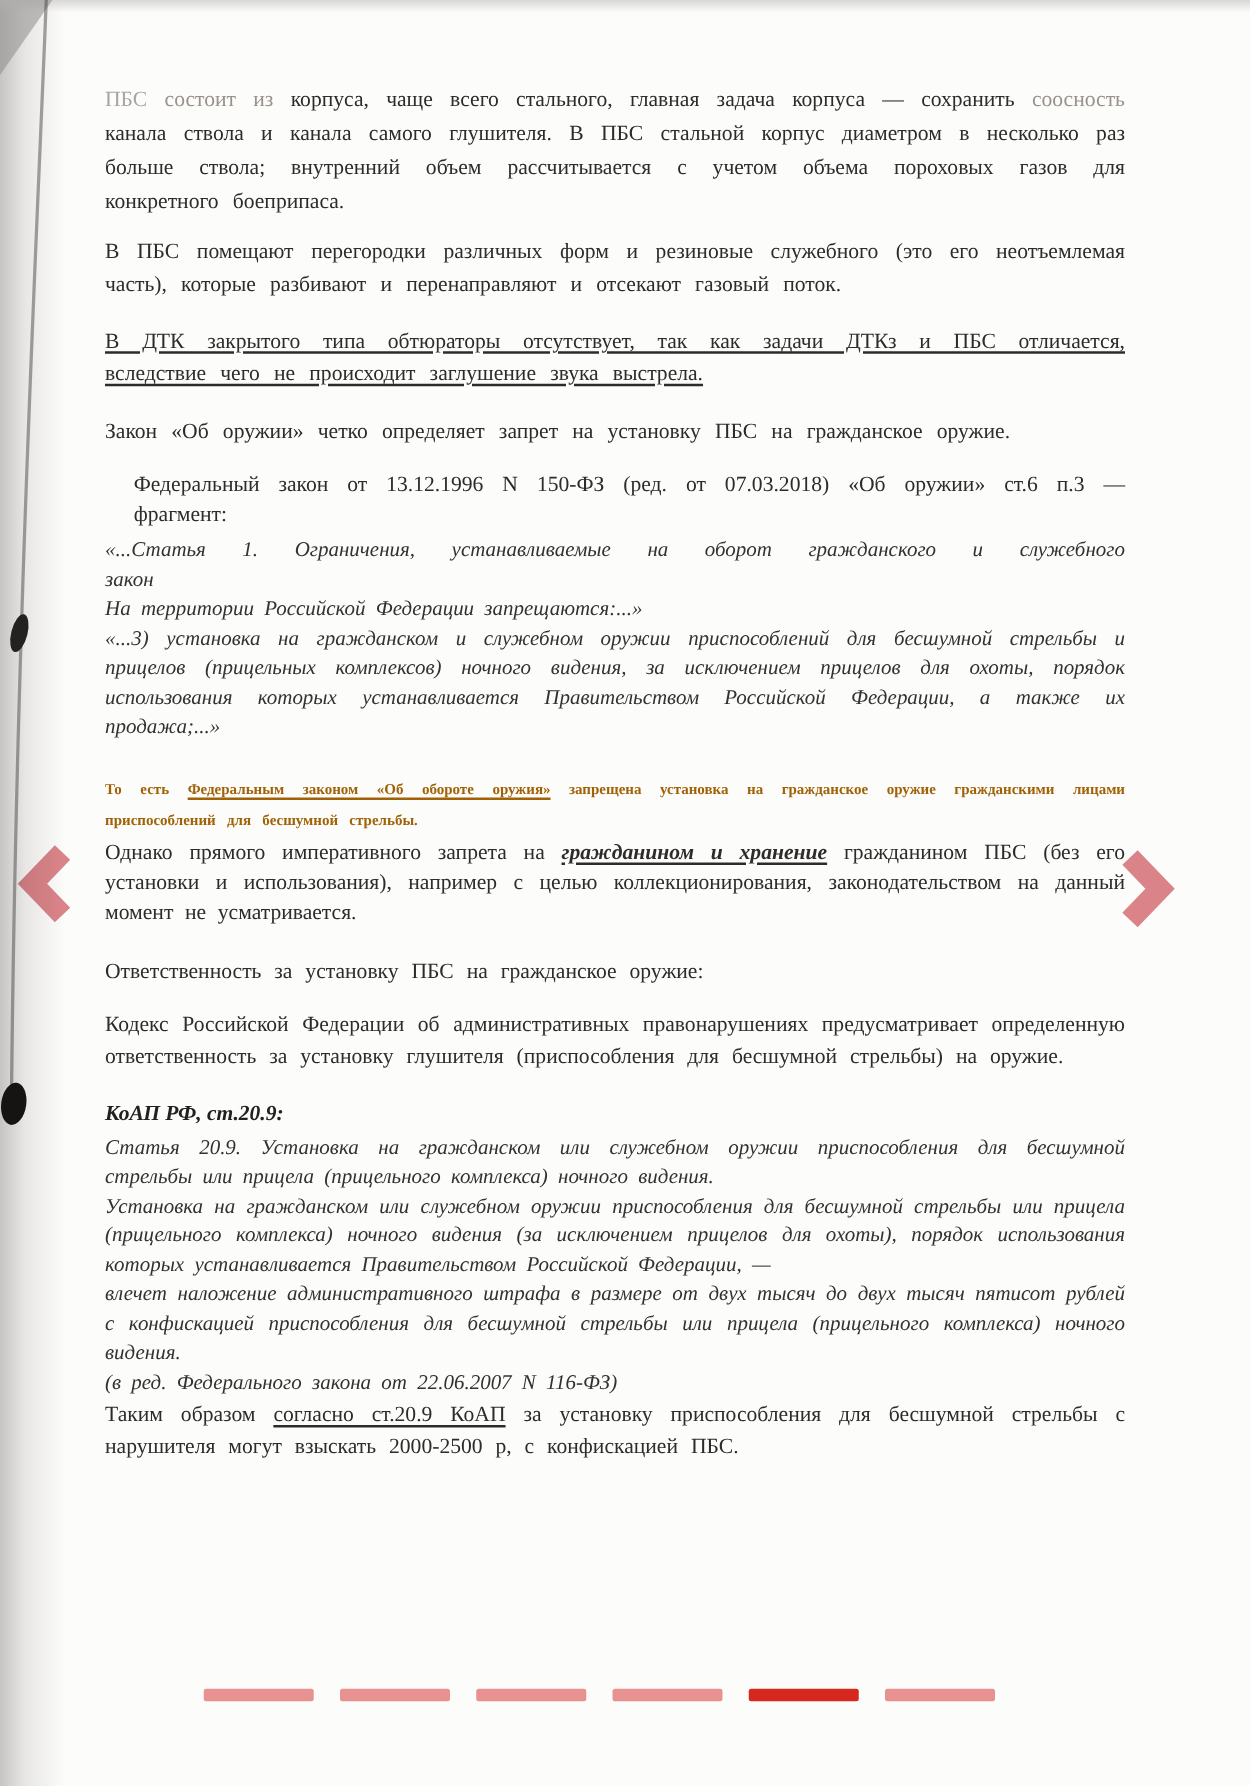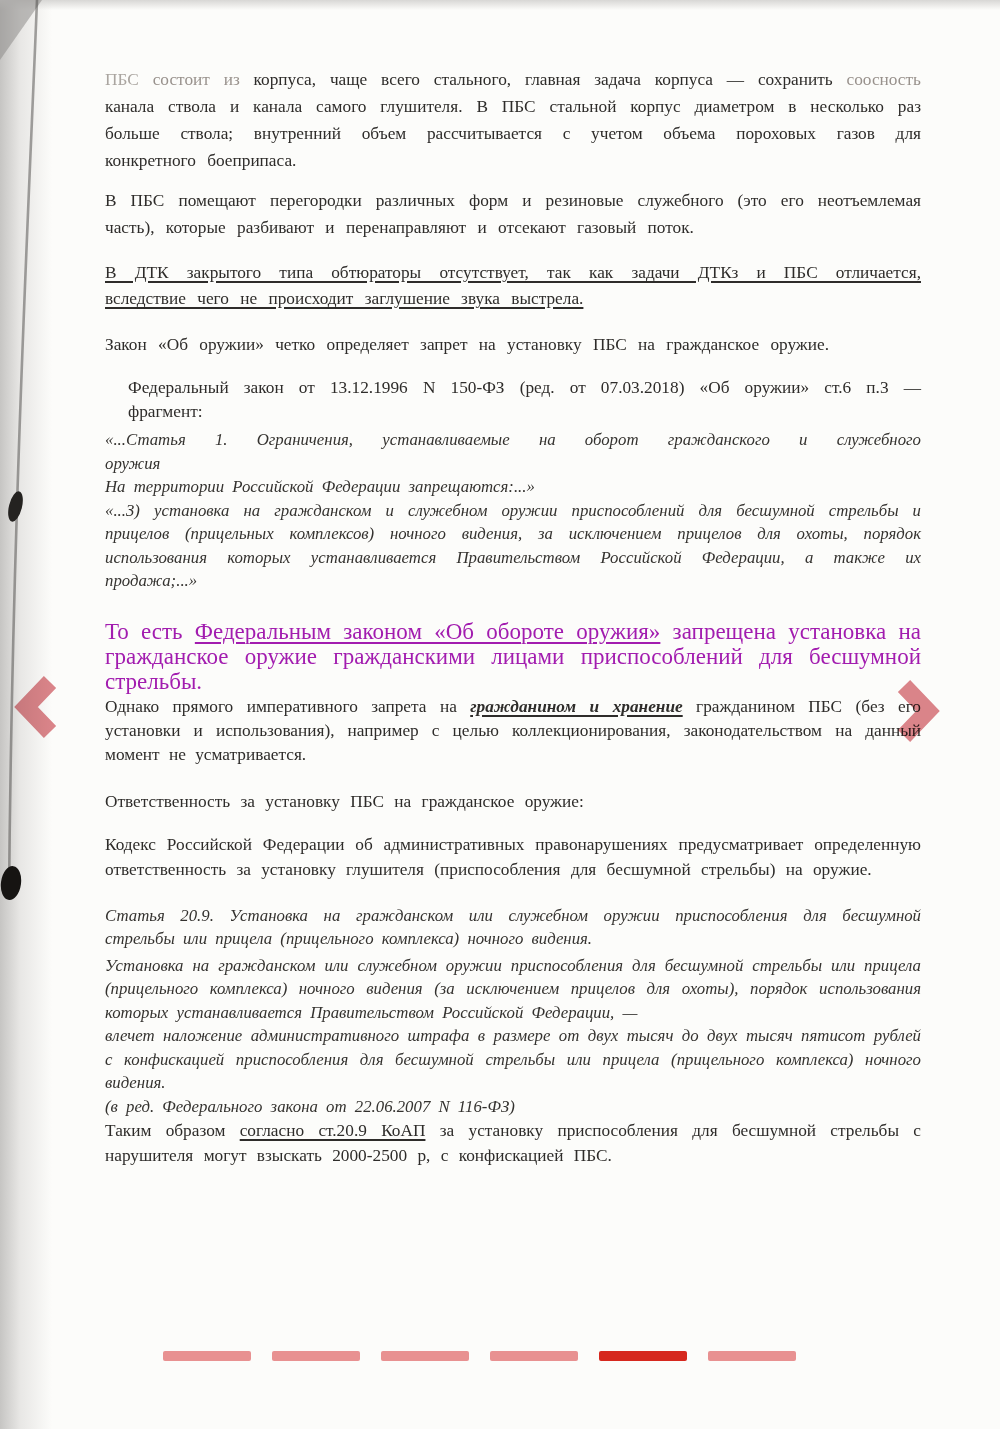--- a/index.html
+++ b/index.html
@@ -8,28 +8,28 @@
   
   .left-band{position:absolute;left:0;top:0;width:58px;height:100%;
       background:linear-gradient(to right,#c6c5c3 0%,#e8e7e5 35%,rgba(252,252,250,0) 90%);}
   .top-band{position:absolute;left:0;top:0;width:100%;height:10px;
       background:linear-gradient(to bottom,#d8d7d5,rgba(252,252,250,0));}
   .edge-svg{position:absolute;left:0;top:0;}
   .ink-blob{position:absolute;border-radius:50%;}
   .blob-top{left:9px;top:491px;width:13px;height:31px;background:#242220;transform:rotate(14deg);}
   .blob-bottom{left:1px;top:866px;width:20px;height:34px;background:#161412;transform:rotate(8deg);}
   
-  .doc{position:absolute;left:105px;top:66px;width:816px;}
+  .doc{position:absolute;left:84px;top:66px;width:816px;}
   .doc p{margin:0;text-align:justify;}
   .body27{font-size:17.3px;line-height:27px;word-spacing:7px;}
   .body26{font-size:17.3px;line-height:26px;word-spacing:7px;}
   .body25{font-size:17.3px;line-height:25px;word-spacing:6px;}
   .body24{font-size:17.3px;line-height:24px;word-spacing:5px;}
   .quote{font-size:16.8px;line-height:23.5px;font-style:italic;word-spacing:4px;color:#34322f;}
-  .lead{font-size:23px;line-height:25px;font-weight:normal;word-spacing:6px;color:#a21caf;}
+  .lead{font-size:12px;line-height:25px;font-weight:bold;word-spacing:6px;color:#a16207;}
   .koaphead{font-size:17.2px;line-height:24px;font-weight:bold;font-style:italic;color:#232120;}
   .jl{text-align-last:justify;}
   .u{text-decoration:underline;text-underline-offset:3px;text-decoration-thickness:1.6px;}
   .b{font-weight:bold;} .i{font-style:italic;}
   .f1{color:#98918c;} .f2{color:#aaa5a0;}
   
   .doc p:nth-of-type(1){margin-top:0;}
   .doc p:nth-of-type(2){margin-top:13px;}
   .doc p:nth-of-type(3){margin-top:19px;}
   .doc p:nth-of-type(4){margin-top:20px;}
@@ -68,27 +68,28 @@
   </svg>
   <div class="ink-blob blob-top"></div>
   <div class="ink-blob blob-bottom"></div>
 
   <div class="doc">
       <p class="body27"><span class="f2">ПБС </span><span class="f1">состоит из </span><span>корпуса, чаще всего стального, главная задача корпуса — сохранить </span><span class="f1">соосность </span><span>канала ствола и канала самого глушителя. В ПБС стальной корпус диаметром в несколько раз больше ствола; внутренний объем рассчитывается с учетом объема пороховых газов для конкретного боеприпаса.</span></p>
       <p class="body27"><span>В ПБС помещают перегородки различных форм и резиновые служебного (это его неотъемлемая часть), которые разбивают и перенаправляют и отсекают  газовый поток.</span></p>
       <p class="body26"><span class="u">В ДТК закрытого типа обтюраторы отсутствует, так как задачи ДТКз и ПБС отличается, вследствие чего не происходит заглушение звука выстрела.</span></p>
       <p class="body26"><span>Закон «Об оружии» четко определяет запрет на установку ПБС на гражданское оружие.</span></p>
       <p class="body24 jl"><span>Федеральный закон от 13.12.1996 N 150-ФЗ (ред. от 07.03.2018) «Об оружии» ст.6 п.3 —</span><br><span>фрагмент:</span></p>
-      <p class="quote jl"><span>«...Статья 1. Ограничения, устанавливаемые на оборот гражданского и служебного</span><br><span>оружия</span></p>
+      <p class="quote jl"><span>«...Статья 1. Ограничения, устанавливаемые на оборот гражданского и служебного</span><br><span>закон</span></p>
       <p class="quote"><span>На территории Российской Федерации запрещаются:...»</span></p>
       <p class="quote"><span>«...3) установка на гражданском и служебном оружии приспособлений для бесшумной стрельбы и прицелов (прицельных комплексов) ночного видения, за исключением прицелов для охоты, порядок использования которых устанавливается Правительством Российской Федерации, а также их продажа;...»</span></p>
       <p class="lead"><span>То есть </span><span class="u">Федеральным законом  «Об обороте оружия»</span><span> запрещена установка на гражданское оружие гражданскими лицами приспособлений для бесшумной стрельбы.</span></p>
       <p class="body24"><span>Однако прямого императивного запрета на </span><span class="b i u">гражданином и хранение</span><span> гражданином ПБС (без его установки и использования), например с целью коллекционирования, законодательством на данный момент не усматривается.</span></p>
       <p class="body25"><span>Ответственность за установку ПБС на гражданское оружие:</span></p>
       <p class="body25"><span>Кодекс Российской Федерации об административных правонарушениях предусматривает определенную ответственность за установку глушителя (приспособления для бесшумной стрельбы) на оружие.</span></p>
+      <p class="koaphead"><span>КоАП РФ, ст.20.9:</span></p>
       <p class="quote"><span>Статья 20.9. Установка на гражданском или служебном оружии приспособления для бесшумной стрельбы или прицела (прицельного комплекса) ночного видения.</span></p>
       <p class="quote"><span>Установка на гражданском или служебном оружии приспособления для бесшумной стрельбы или прицела (прицельного комплекса) ночного видения (за исключением прицелов для охоты), порядок использования которых устанавливается Правительством Российской Федерации, —</span></p>
       <p class="quote"><span>влечет наложение административного штрафа в размере от двух тысяч до двух тысяч пятисот рублей с конфискацией приспособления для бесшумной стрельбы или прицела (прицельного комплекса) ночного видения.</span></p>
       <p class="quote"><span>(в ред. Федерального закона от 22.06.2007 N 116-ФЗ)</span></p>
       <p class="body25"><span>Таким образом </span><span class="u">согласно ст.20.9 КоАП</span><span> за установку приспособления для бесшумной стрельбы с нарушителя могут взыскать 2000-2500 р,  с конфискацией ПБС.</span></p>
     </div>
 
   <button class="nav-arrow nav-prev">
     <svg width="48" height="66" viewBox="0 0 48 66">
       <path d="M39 8 L15 33 L39 58" fill="none" stroke-width="17" stroke="#dd868c"></path>

